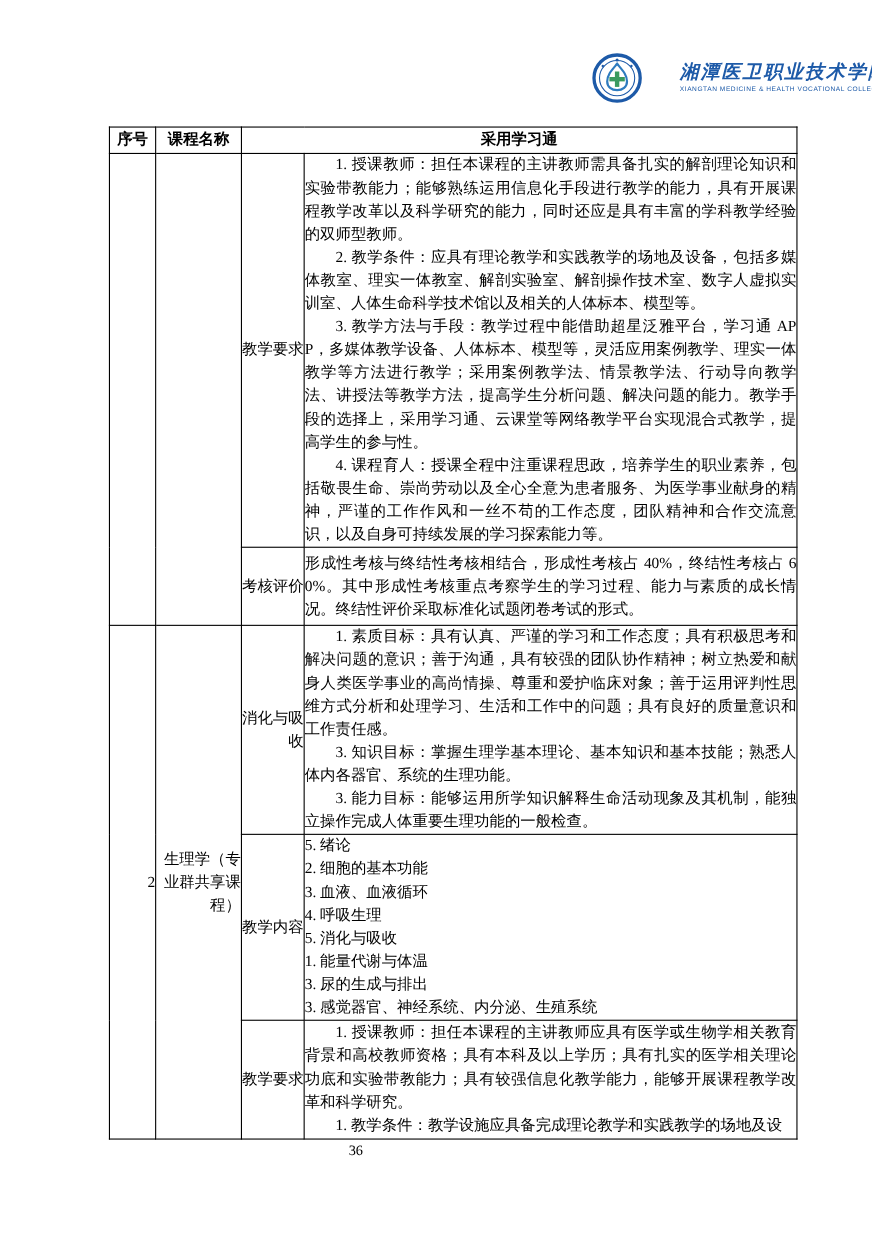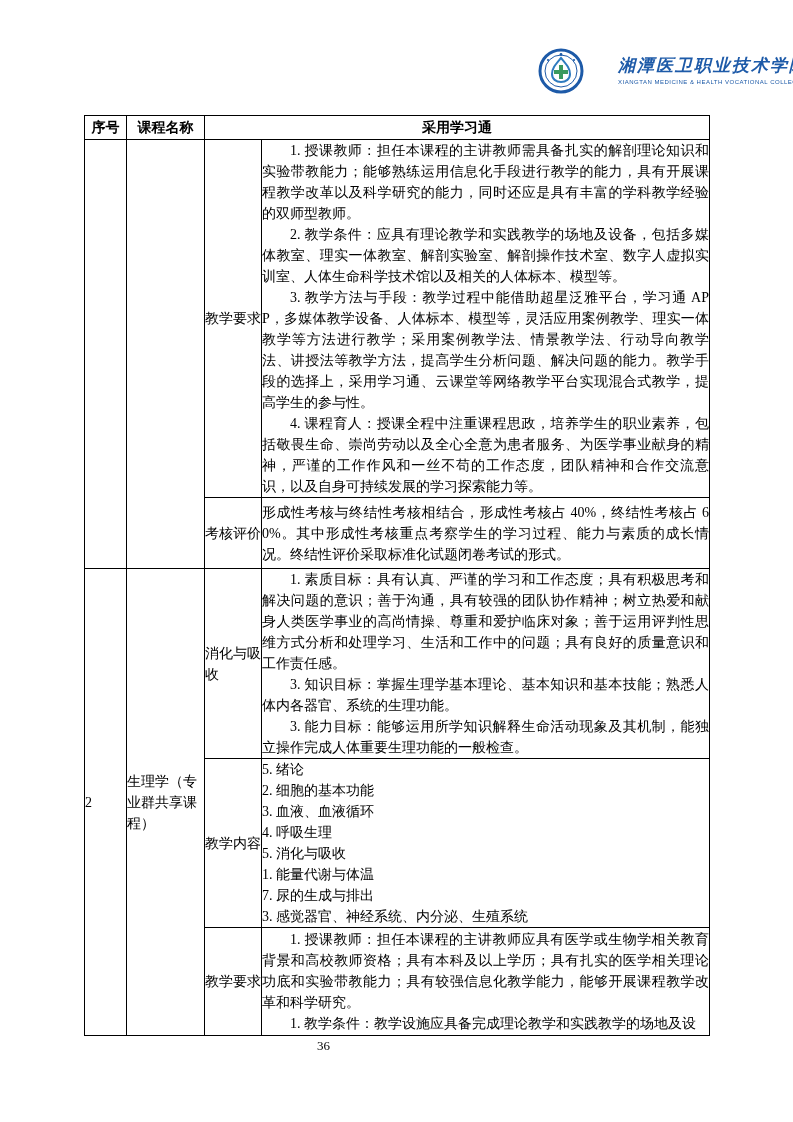--- a/index.html
+++ b/index.html
@@ -37,21 +37,21 @@
     letter-spacing: 0.5px;
     color: #1d5aa8;
     margin-top: 3px;
     white-space: nowrap;
     font-family: "Liberation Sans", sans-serif;
   }
 
   
   table.course-table {
     position: absolute;
-    left: 84px;
+    left: 99px;
     top: 115px;
     width: 625px;
     border-collapse: collapse;
     table-layout: fixed;
     font-size: 14px;
     line-height: 21px;
   }
   .course-table td, .course-table th {
     border: 1px solid #000;
     padding: 0;
@@ -59,26 +59,26 @@
     word-break: break-all;
   }
   .course-table th {
     font-size: 14px;
     font-weight: bold;
     text-align: center;
     height: 20px;
     padding: 1px 2px;
   }
   .cell-seq, .cell-course {
-    text-align: left;
+    text-align: right;
     vertical-align: middle;
     padding: 2px 5px;
   }
   .cell-label {
-    text-align: left;
+    text-align: right;
     vertical-align: middle;
     padding: 2px 10px;
   }
   .cell-content {
     vertical-align: top;
     text-align: justify;
     padding: 2px 7px;
   }
   .cell-content p { margin: 0; }
   .p-indent { text-indent: 2em; }
@@ -153,21 +153,21 @@
 
     <tr style="height:168px">
       <td class="cell-label">教学内容</td>
       <td class="cell-content">
         <p class="p-flat">5. 绪论</p>
         <p class="p-flat">2. 细胞的基本功能</p>
         <p class="p-flat">3. 血液、血液循环</p>
         <p class="p-flat">4. 呼吸生理</p>
         <p class="p-flat">5. 消化与吸收</p>
         <p class="p-flat">1. 能量代谢与体温</p>
-        <p class="p-flat">7. 尿的生成与排出</p>
+        <p class="p-flat">3. 尿的生成与排出</p>
         <p class="p-flat">3. 感觉器官、神经系统、内分泌、生殖系统</p>
       </td>
     </tr>
 
     <tr style="height:108px">
       <td class="cell-label">教学要求</td>
       <td class="cell-content">
         <p class="p-indent">1. 授课教师：担任本课程的主讲教师应具有医学或生物学相关教育背景和高校教师资格；具有本科及以上学历；具有扎实的医学相关理论功底和实验带教能力；具有较强信息化教学能力，能够开展课程教学改革和科学研究。</p>
         <p class="p-indent">1. 教学条件：教学设施应具备完成理论教学和实践教学的场地及设</p>
       </td>

